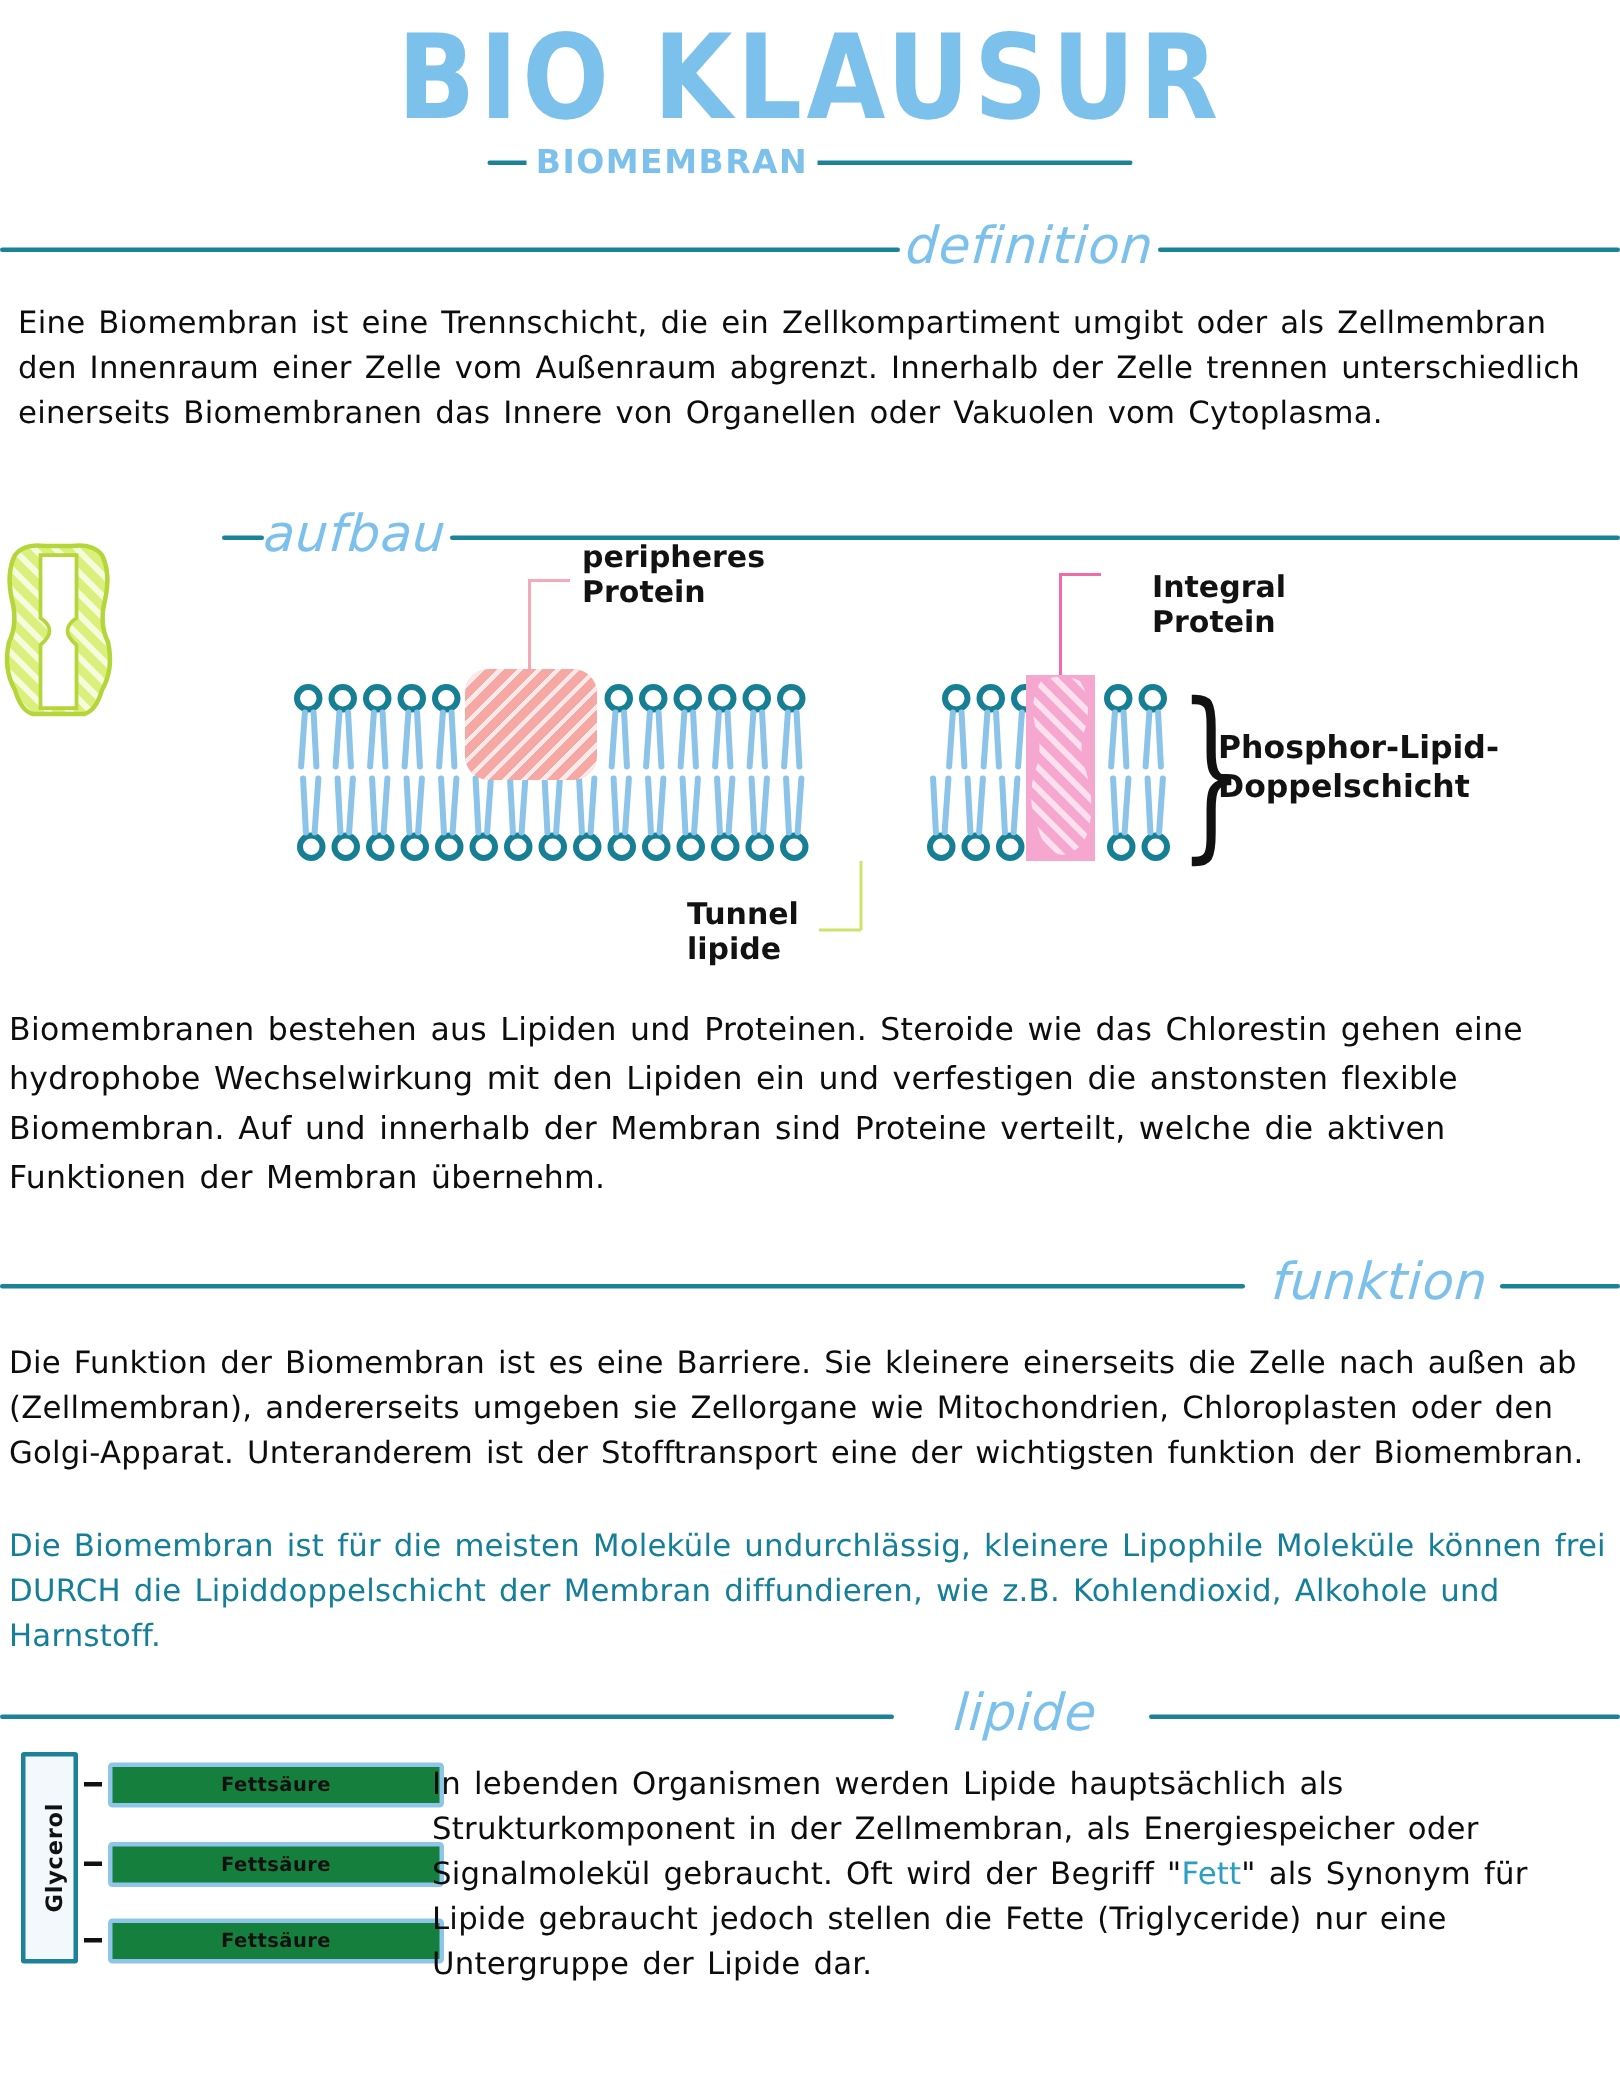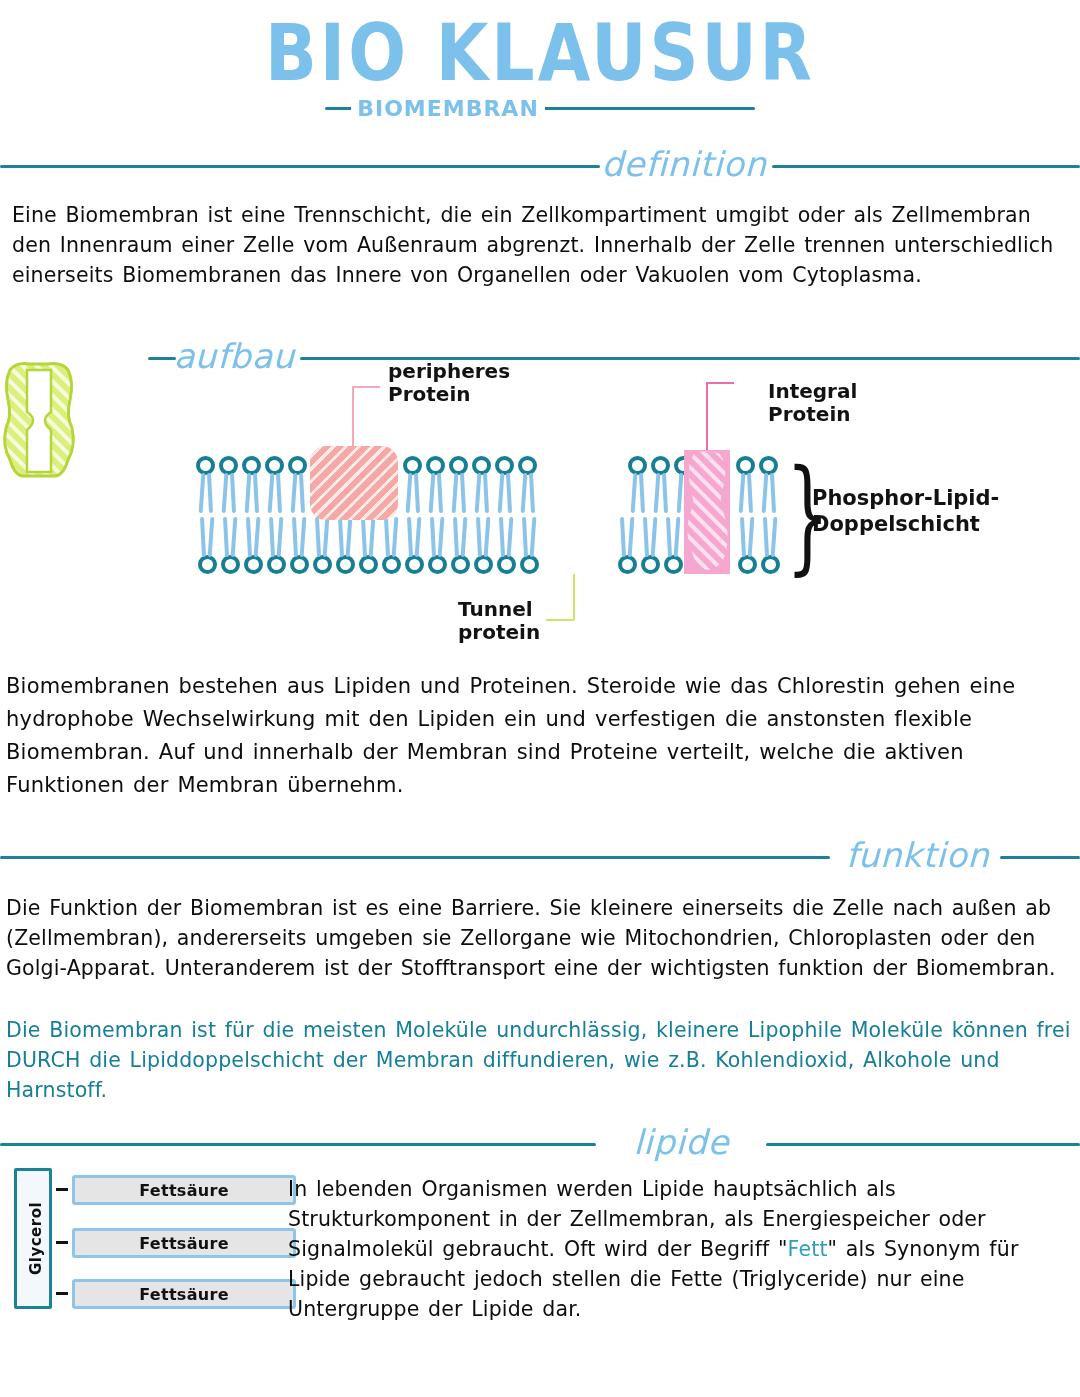--- a/index.html
+++ b/index.html
@@ -193,24 +193,24 @@
   .fa-row {
     position: absolute; left: 56px; height: 30px;
   }
   .fa-dash {
     position: absolute; left: 0; top: 13px; width: 12px; height: 3px;
     background: #111;
   }
   .fa-box {
     position: absolute; left: 16px; top: 0; width: 224px; height: 30px;
     border: 3px solid #8ec5e9;
-    background: #e5e5e5;
+    background: #15803d;
     border-radius: 3px;
     display: flex; align-items: center; justify-content: center;
-    font-size: 16px; font-weight: bold; color: #111;
+    font-size: 13px; font-weight: bold; color: #111;
     letter-spacing: 0.3px;
   }
 </style>
 </head>
 <body>
 
 <div id="title-block">
   <div id="main-title">BIO KLAUSUR</div>
   <div id="title-rule"></div>
   <div id="subtitle"><span>BIOMEMBRAN</span></div>
@@ -460,21 +460,21 @@
       </defs>
       <path d="M10 4 Q2 16 6 34 Q12 50 6 64 Q0 84 8 102 Q12 118 24 120
                Q38 118 42 102 Q46 84 40 64 Q34 50 40 34 Q44 16 36 4
                Q24 -2 10 4 Z" fill="url(#pinkhatch)"></path>
     </svg>
   </div>
 
   <div class="leader" style="left:573px; top:214px; width:1px; height:46px; border-width:0 0 0 2px; border-color:#cde36a;"></div>
   <div class="leader" style="left:546px; top:259px; width:28px; height:1px; border-width:2px 0 0 0; border-color:#cde36a;"></div>
   <div class="dlabel" style="left:458px; top:238px;">Tunnel
-protein</div>
+lipide</div>
 
   <div id="brace">}</div>
   <div class="dlabel" style="left:812px; top:125px; font-size:21px; line-height:26px;">Phosphor-Lipid-
 Doppelschicht</div>
 </div>
 
 <div class="para big" style="left:6px; top:670px; width:1074px;">Biomembranen bestehen aus Lipiden und Proteinen. Steroide wie das Chlorestin gehen eine hydrophobe Wechselwirkung mit den Lipiden ein und verfestigen die anstonsten flexible Biomembran. Auf und innerhalb der Membran sind Proteine verteilt, welche die aktiven Funktionen der Membran übernehm.</div>
 
 <div class="section-head" style="top:835px">
   <div class="sh-line" style="left:0px; width:830px"></div>

